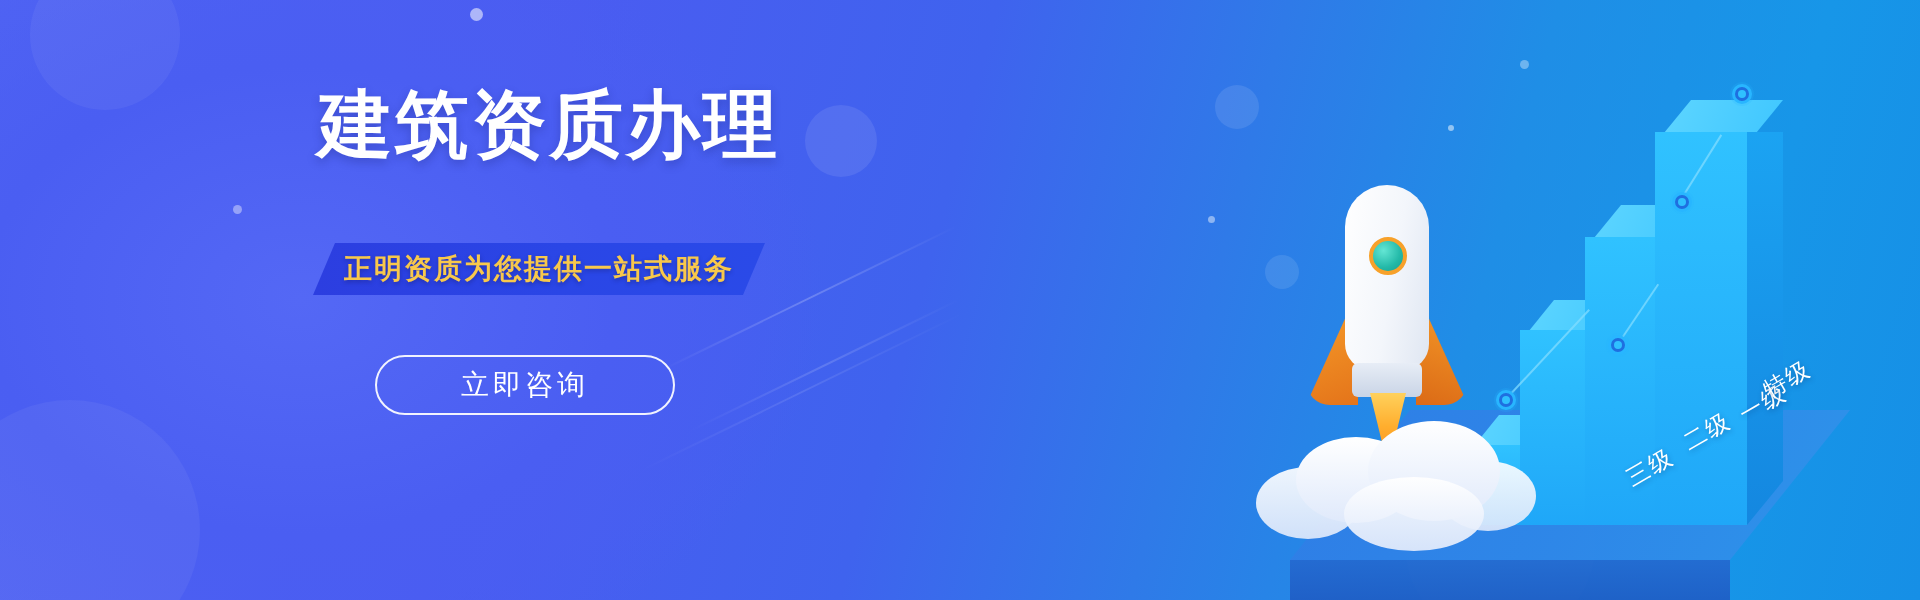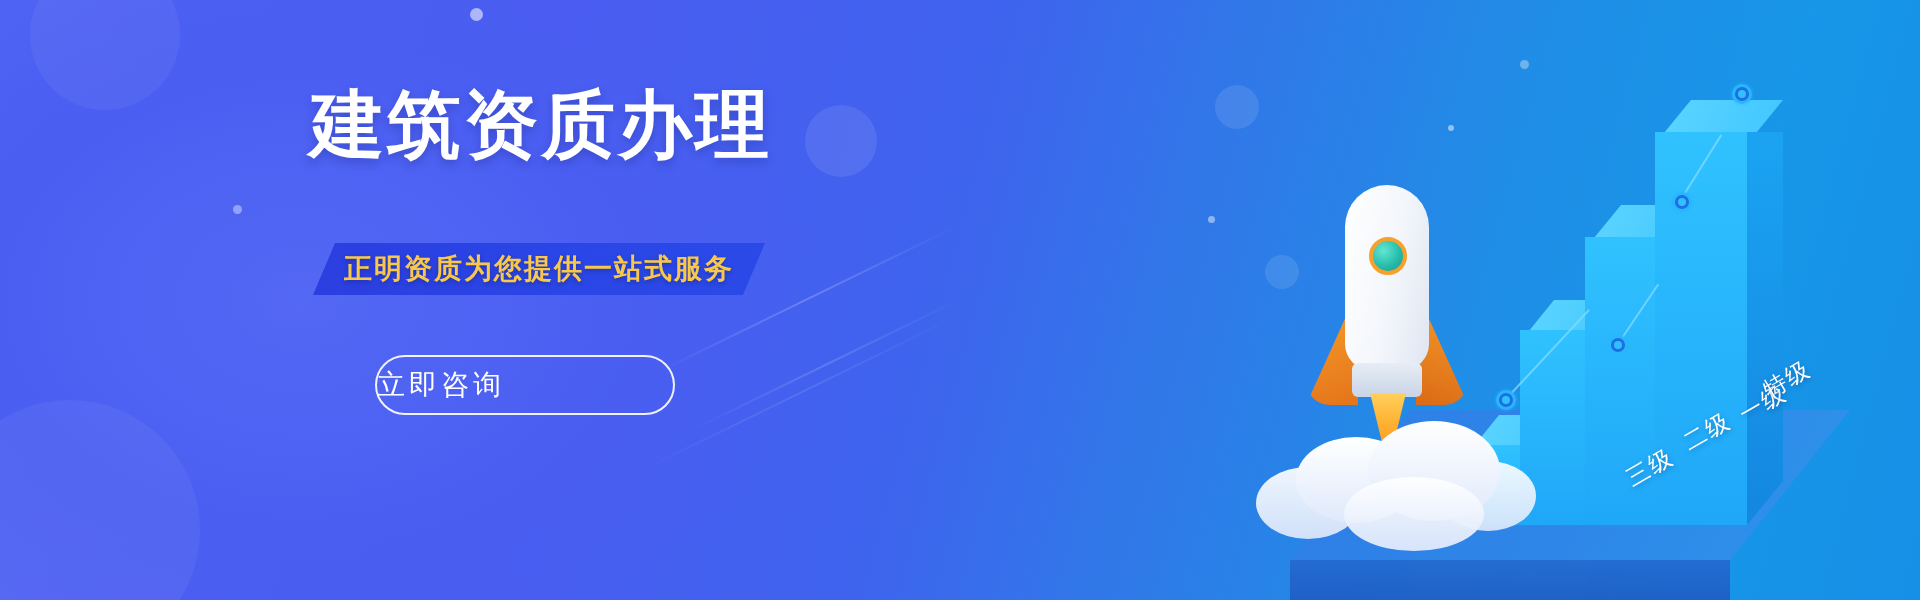--- a/index.html
+++ b/index.html
@@ -37,21 +37,21 @@
   .streak { position:absolute; height:2px; background:linear-gradient(90deg, rgba(255,255,255,0) 0%, rgba(255,255,255,.22) 50%, rgba(255,255,255,0) 100%); transform-origin:left center; pointer-events:none; }
   .s1 { left:660px; top:370px; width:330px; transform:rotate(-26deg); }
   .s2 { left:690px; top:430px; width:300px; transform:rotate(-26deg); opacity:.7; }
   .s3 { left:640px; top:470px; width:360px; transform:rotate(-26deg); opacity:.5; }
   .s4 { left:1355px;top:515px; width:300px; transform:rotate(-20deg); opacity:.45; }
 
   
   .copy { position:absolute; left:0; top:0; width:820px; height:600px; }
 
   .title {
-    position:absolute; left:310px; top:88px;
+    position:absolute; left:318px; top:88px;
     font-size:74px; line-height:1; font-weight:bold;
     color:#ffffff; letter-spacing:3px;
     text-shadow:0 4px 10px rgba(20,30,110,.28);
     white-space:nowrap;
     text-align:center;
   }
   .subtitle {
     position:absolute; left:322px; top:170px;
     font-size:35px; line-height:1; font-weight:normal;
     color:#ffffff; letter-spacing:2px;
@@ -78,21 +78,21 @@
     text-shadow:0 2px 4px rgba(20,20,80,.35);
     white-space:nowrap;
   }
 
   .cta {
     position:absolute; left:375px; top:355px;
     width:300px; height:60px;
     border:2px solid rgba(255,255,255,.92);
     border-radius:32px;
     background:transparent;
-    display:flex; align-items:center; justify-content:flex-start;
+    display:flex; align-items:center; justify-content:center;
     color:#ffffff; font-size:28px; letter-spacing:4px;
     cursor:pointer;
   }
 
   
   .chart { position:absolute; left:640px; top:0; width:720px; height:600px; }
 
   
   .platform-top {
     position:absolute; left:650px; top:410px;

